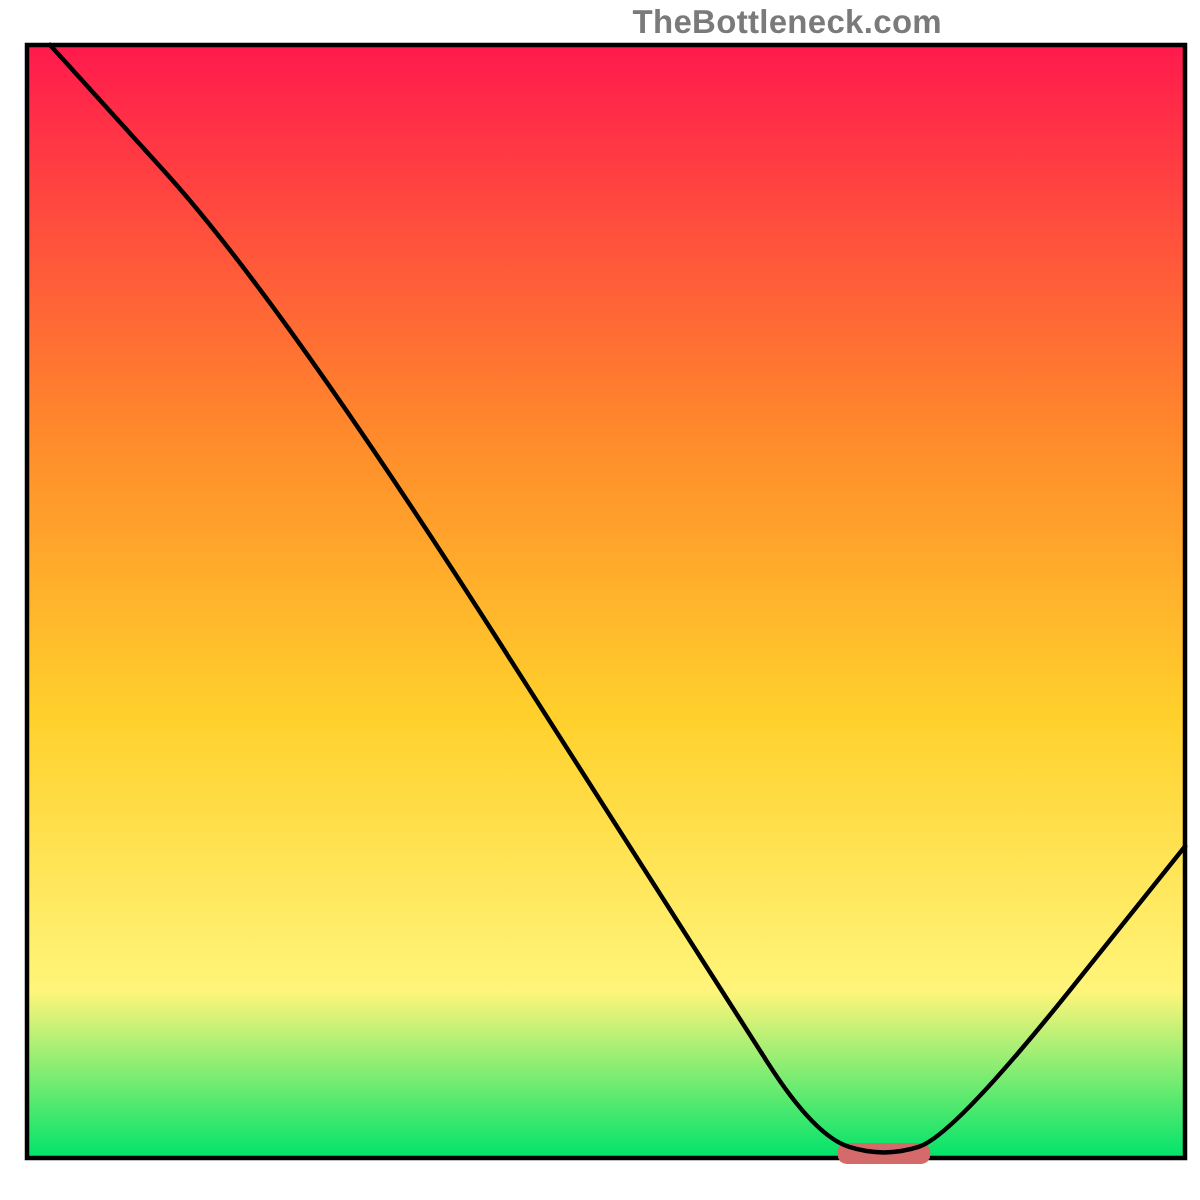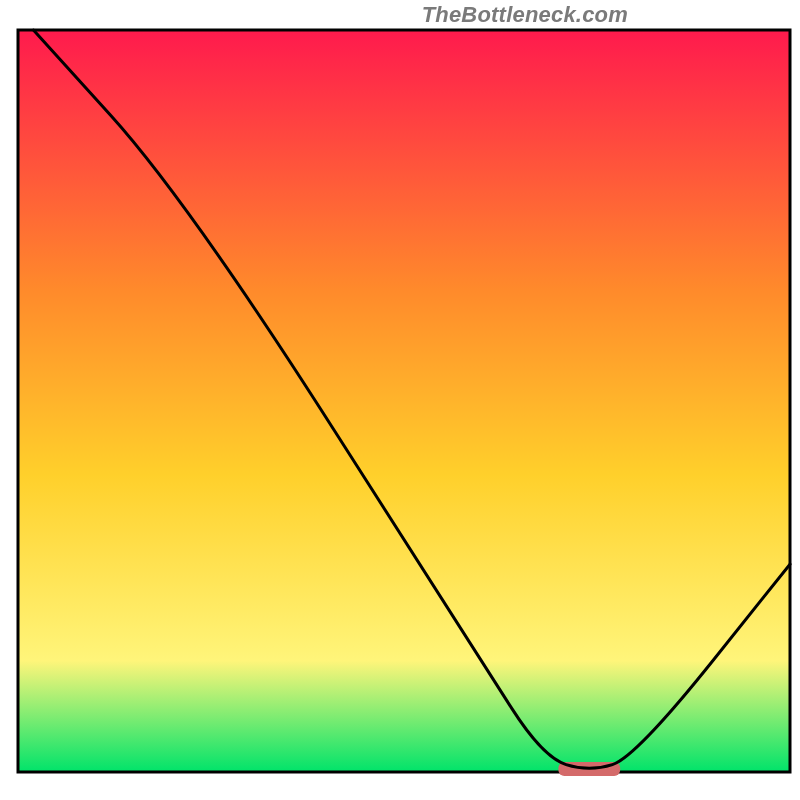--- a/index.html
+++ b/index.html
@@ -7,21 +7,20 @@
     padding: 0;
     width: 800px;
     height: 800px;
     background: #ffffff;
     font-family: Arial, Helvetica, sans-serif;
   }
   .chart-wrap {
     position: relative;
     width: 640px;
     height: 800px;
-    font-style: italic;
   }
   .watermark {
     position: absolute;
     top: 2px;
     right: 12px;
     font-size: 22px;
     font-weight: 600;
     color: #7a7a7a;
     letter-spacing: 0.2px;
   }

